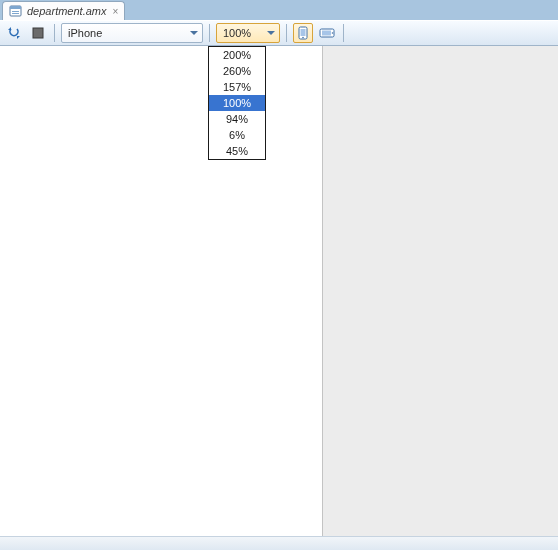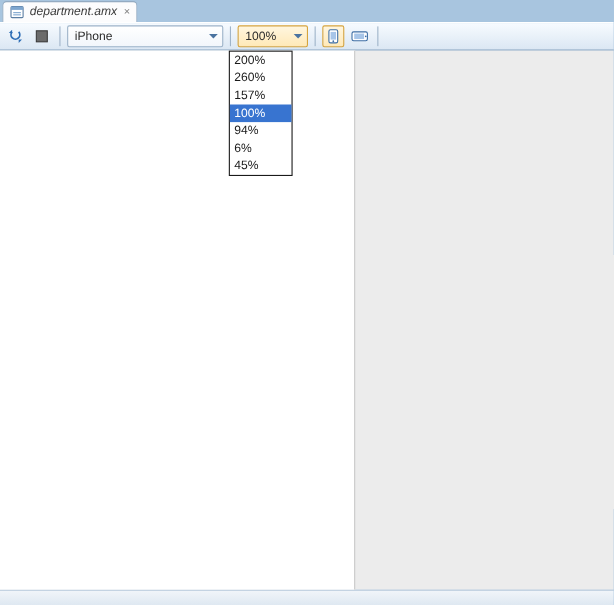--- a/index.html
+++ b/index.html
@@ -115,20 +115,21 @@
     background: #ffffff;
     border: 1px solid #1a1a1a;
     z-index: 10;
   }
   .dropdown .item {
     height: 16px;
     line-height: 16px;
     padding: 0 4px;
     color: #1a1a1a;
     white-space: nowrap;
+    text-align: center;
   }
   .dropdown .item.selected {
     background: #3874d0;
     color: #ffffff;
   }
   .status-bar {
     height: 14px;
     background: linear-gradient(#f1f5f9,#dde7f1);
     border-top: 1px solid #c6d3e0;
   }

